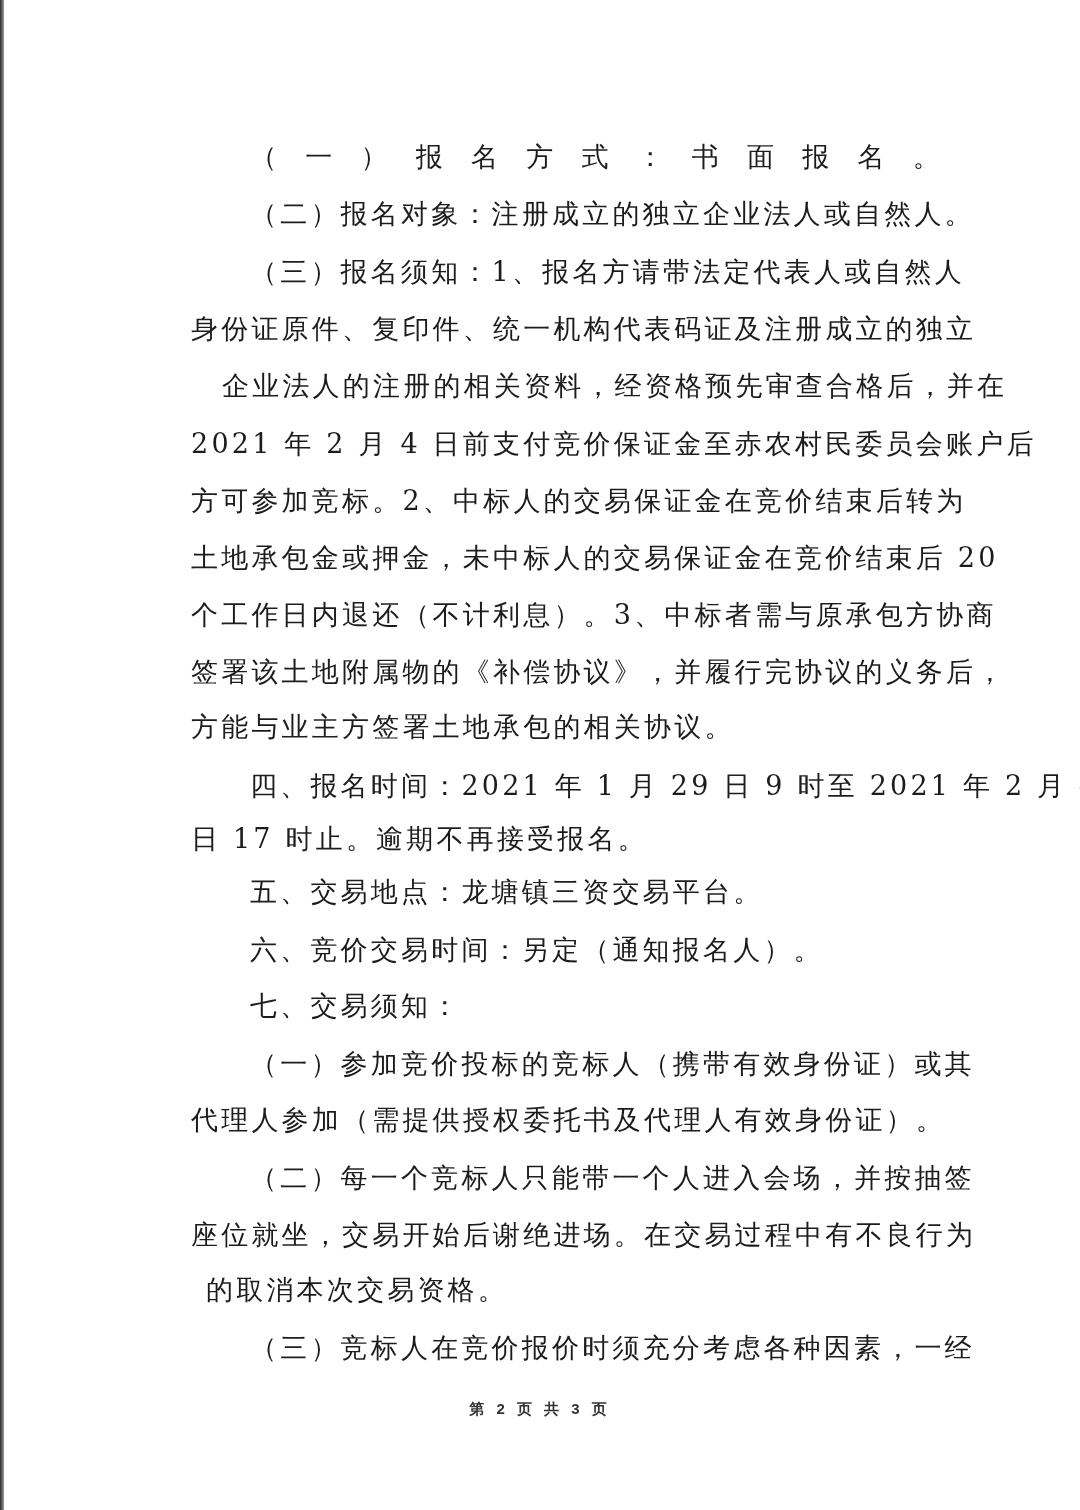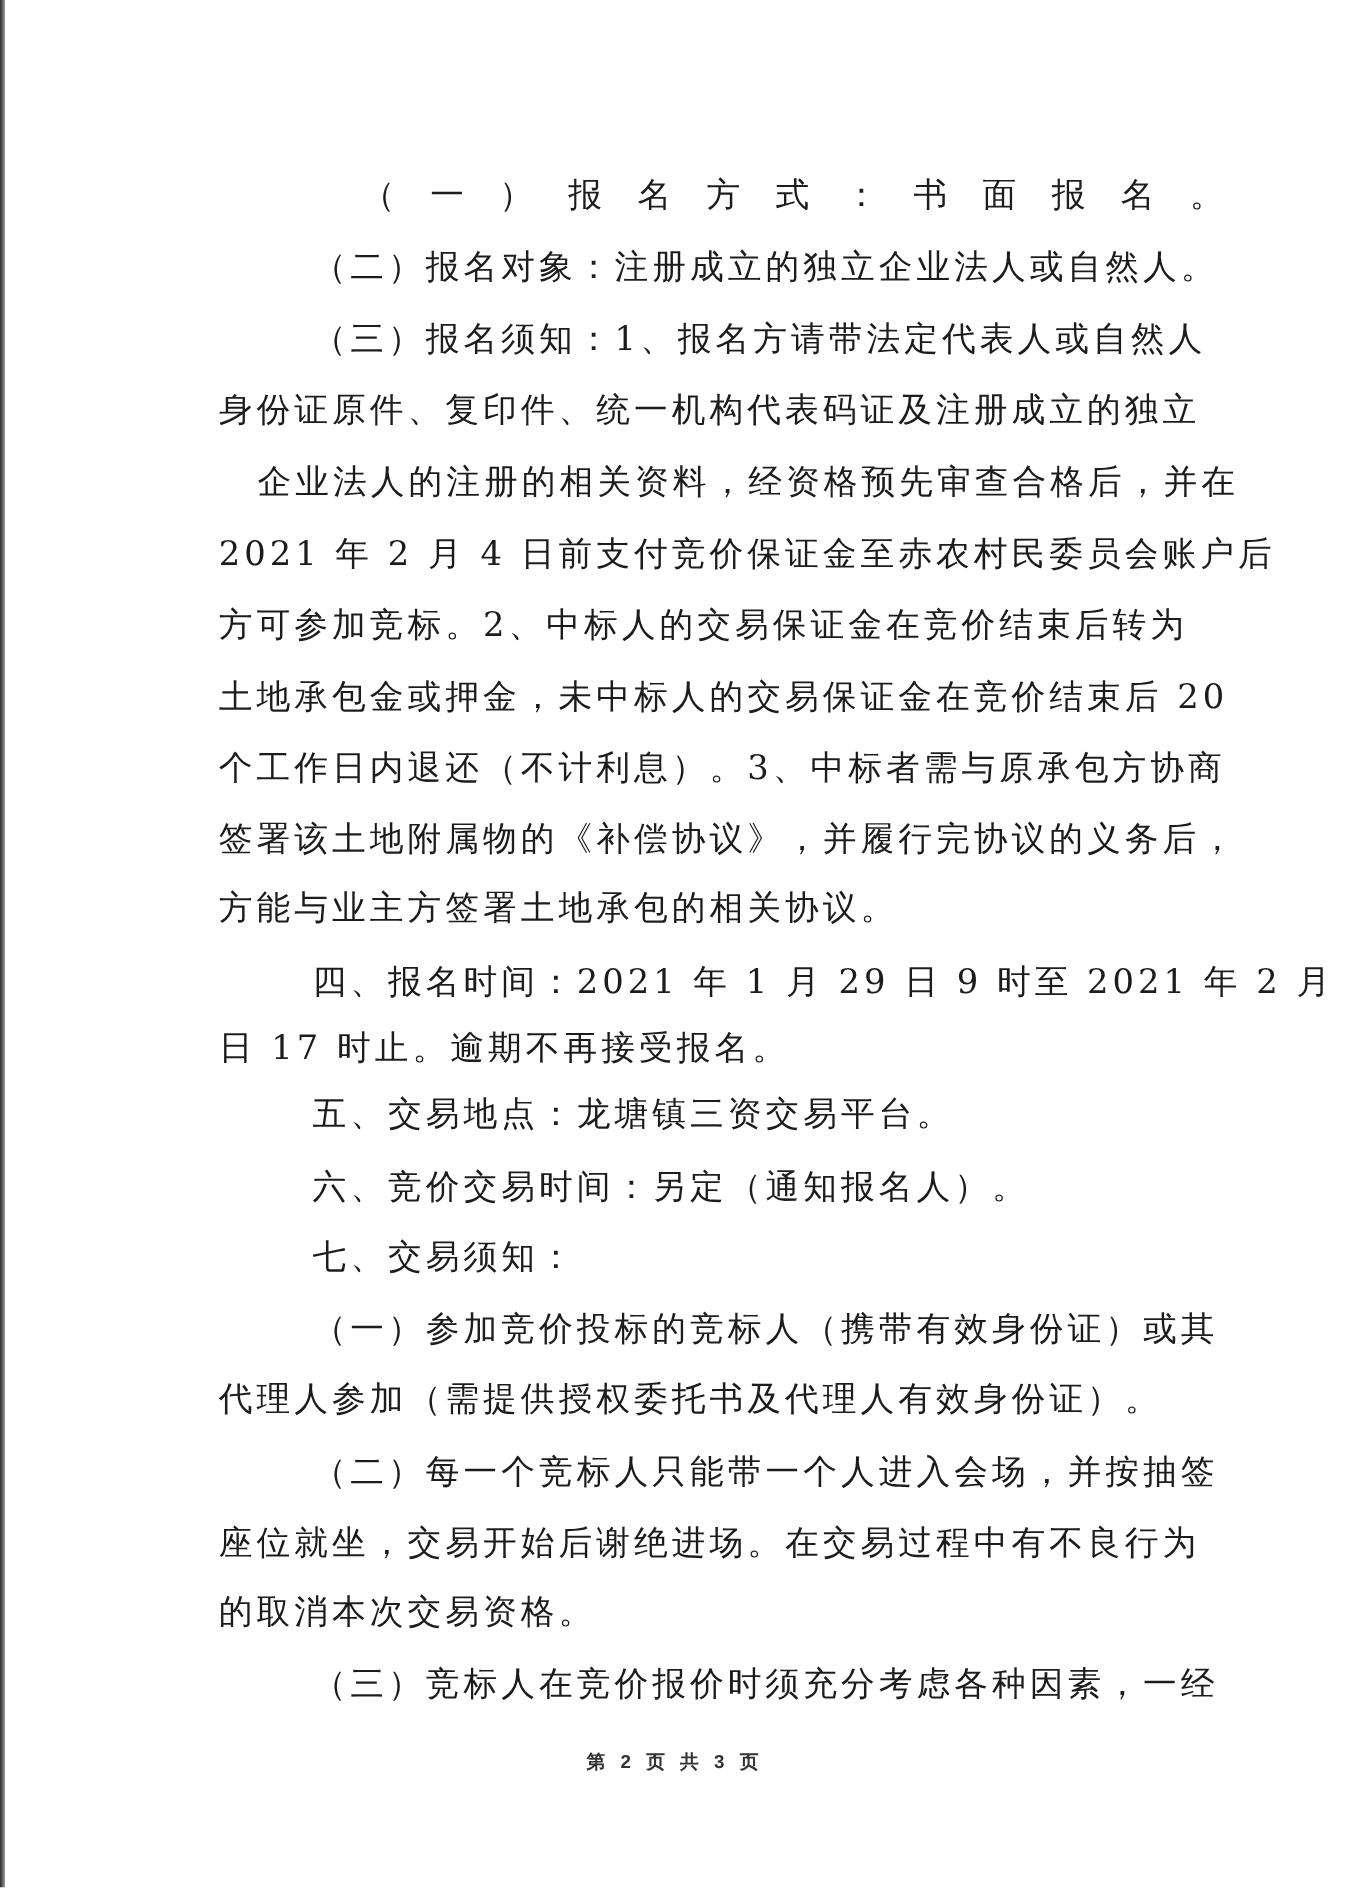--- a/index.html
+++ b/index.html
@@ -25,21 +25,21 @@
     }
     .page {
       position: absolute;
       left: 0;
       top: 0;
       width: 1080px;
       height: 1510px;
     }
     .line {
       position: absolute;
-      left: 175px;
+      left: 191px;
       width: 752px;
       font-size: 27px;
       line-height: 34px;
       height: 34px;
       white-space: nowrap;
       letter-spacing: 3.2px;
       text-align: justify;
       text-align-last: justify;
     }
     .line.last {
@@ -62,21 +62,21 @@
       color: #333;
       letter-spacing: 4px;
     }
   </style>
 </head>
 <body>
 
 <div class="left-edge"></div>
 
 <div class="page">
-  <div class="line indent" style="top:140px;margin-left:39px;">（一）报名方式：书面报名。</div>
+  <div class="line indent" style="top:140px;">（一）报名方式：书面报名。</div>
   <div class="line indent" style="top:197px;">（二）报名对象：注册成立的独立企业法人或自然人。</div>
   <div class="line indent" style="top:255px;">（三）报名须知：1、报名方请带法定代表人或自然人</div>
   <div class="line" style="top:312px;">身份证原件、复印件、统一机构代表码证及注册成立的独立</div>
   <div class="line" style="top:369px;margin-left:31px;">企业法人的注册的相关资料，经资格预先审查合格后，并在</div>
   <div class="line" style="top:427px;">2021 年 2 月 4 日前支付竞价保证金至赤农村民委员会账户后</div>
   <div class="line" style="top:484px;">方可参加竞标。2、中标人的交易保证金在竞价结束后转为</div>
   <div class="line" style="top:541px;">土地承包金或押金，未中标人的交易保证金在竞价结束后 20</div>
   <div class="line" style="top:598px;">个工作日内退还（不计利息）。3、中标者需与原承包方协商</div>
   <div class="line" style="top:655px;">签署该土地附属物的《补偿协议》，并履行完协议的义务后，</div>
   <div class="line last" style="top:710px;">方能与业主方签署土地承包的相关协议。</div>
@@ -84,17 +84,17 @@
   <div class="line indent" style="top:769px;">四、报名时间：2021 年 1 月 29 日 9 时至 2021 年 2 月 4</div>
   <div class="line last" style="top:822px;">日 17 时止。逾期不再接受报名。</div>
   <div class="line indent last" style="top:877px;font-family:Liberation Mono, monospace;">五、交易地点：龙塘镇三资交易平台。</div>
   <div class="line indent last" style="top:933px;">六、竞价交易时间：另定（通知报名人）。</div>
   <div class="line indent last" style="top:989px;">七、交易须知：</div>
 
   <div class="line indent" style="top:1047px;">（一）参加竞价投标的竞标人（携带有效身份证）或其</div>
   <div class="line indent" style="top:1161px;">（二）每一个竞标人只能带一个人进入会场，并按抽签</div>
   <div class="line last" style="top:1103px;">代理人参加（需提供授权委托书及代理人有效身份证）。</div>
   <div class="line" style="top:1218px;">座位就坐，交易开始后谢绝进场。在交易过程中有不良行为</div>
-  <div class="line last" style="top:1273px;">的取消本次交易资格。</div>
+  <div class="line last" style="top:1273px;margin-left:15px;">的取消本次交易资格。</div>
   <div class="line indent" style="top:1331px;">（三）竞标人在竞价报价时须充分考虑各种因素，一经</div>
 
   <div class="footer">第 2 页 共 3 页</div>
 </div>
 
 </body></html>

